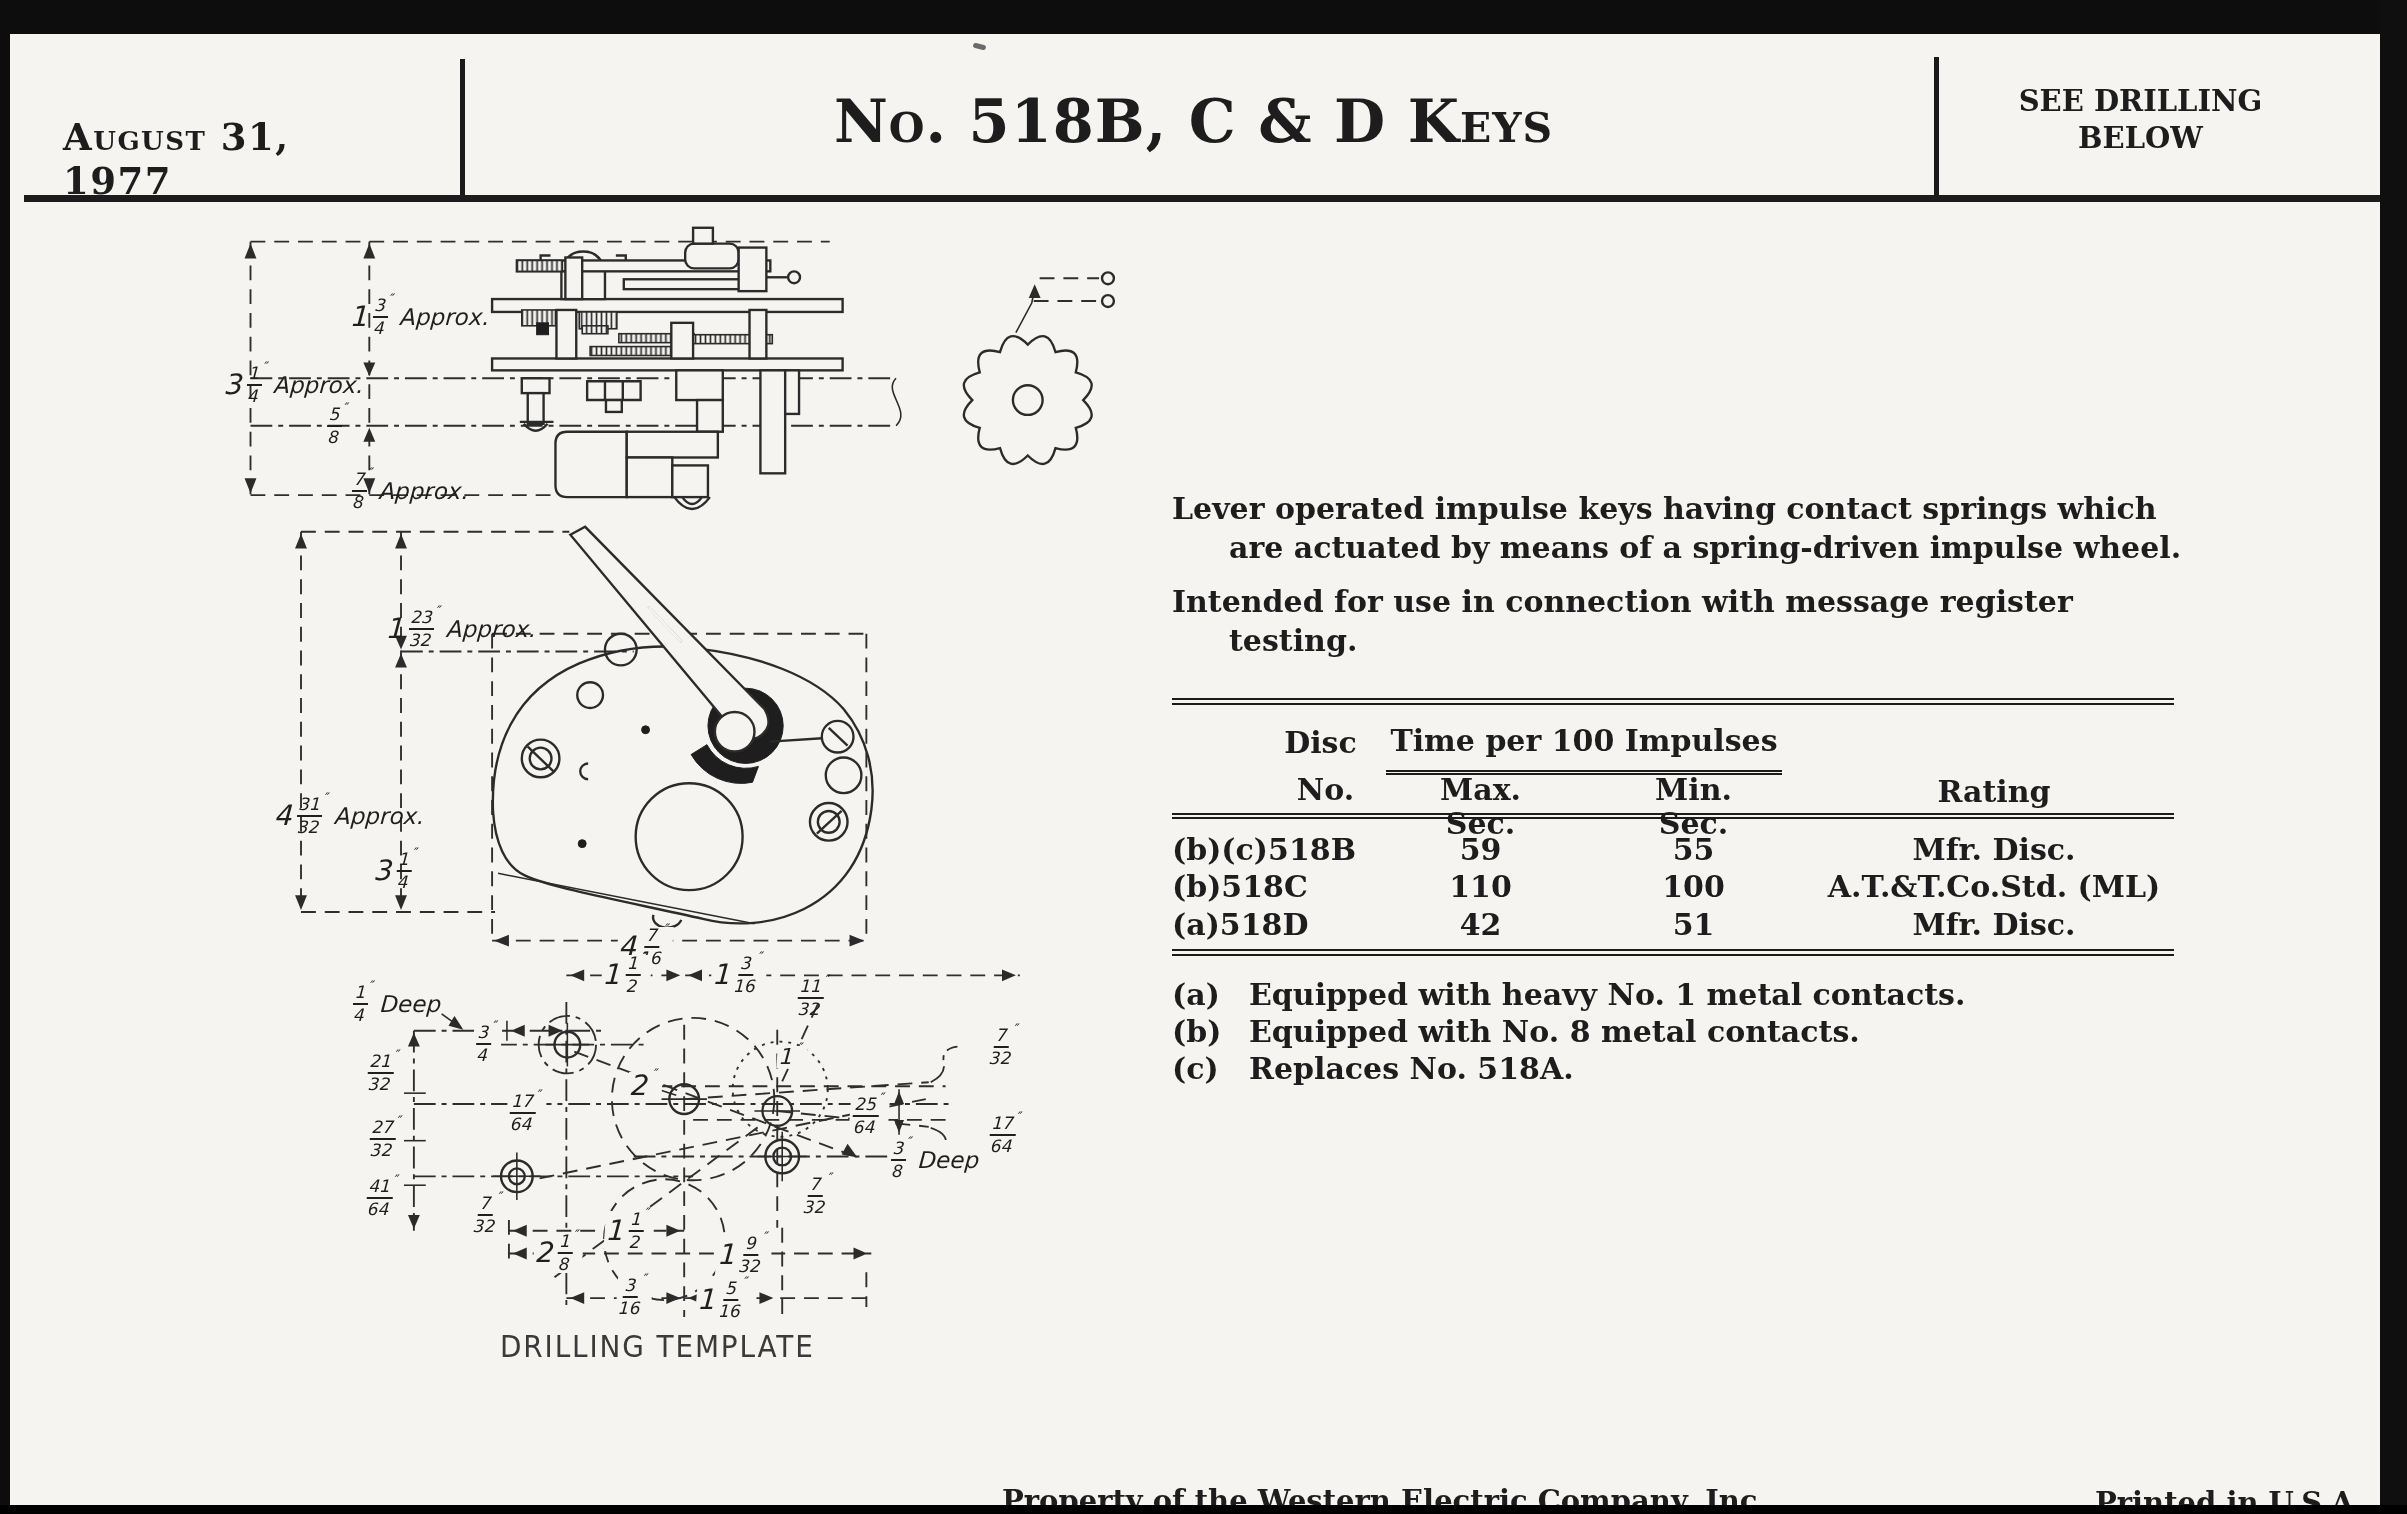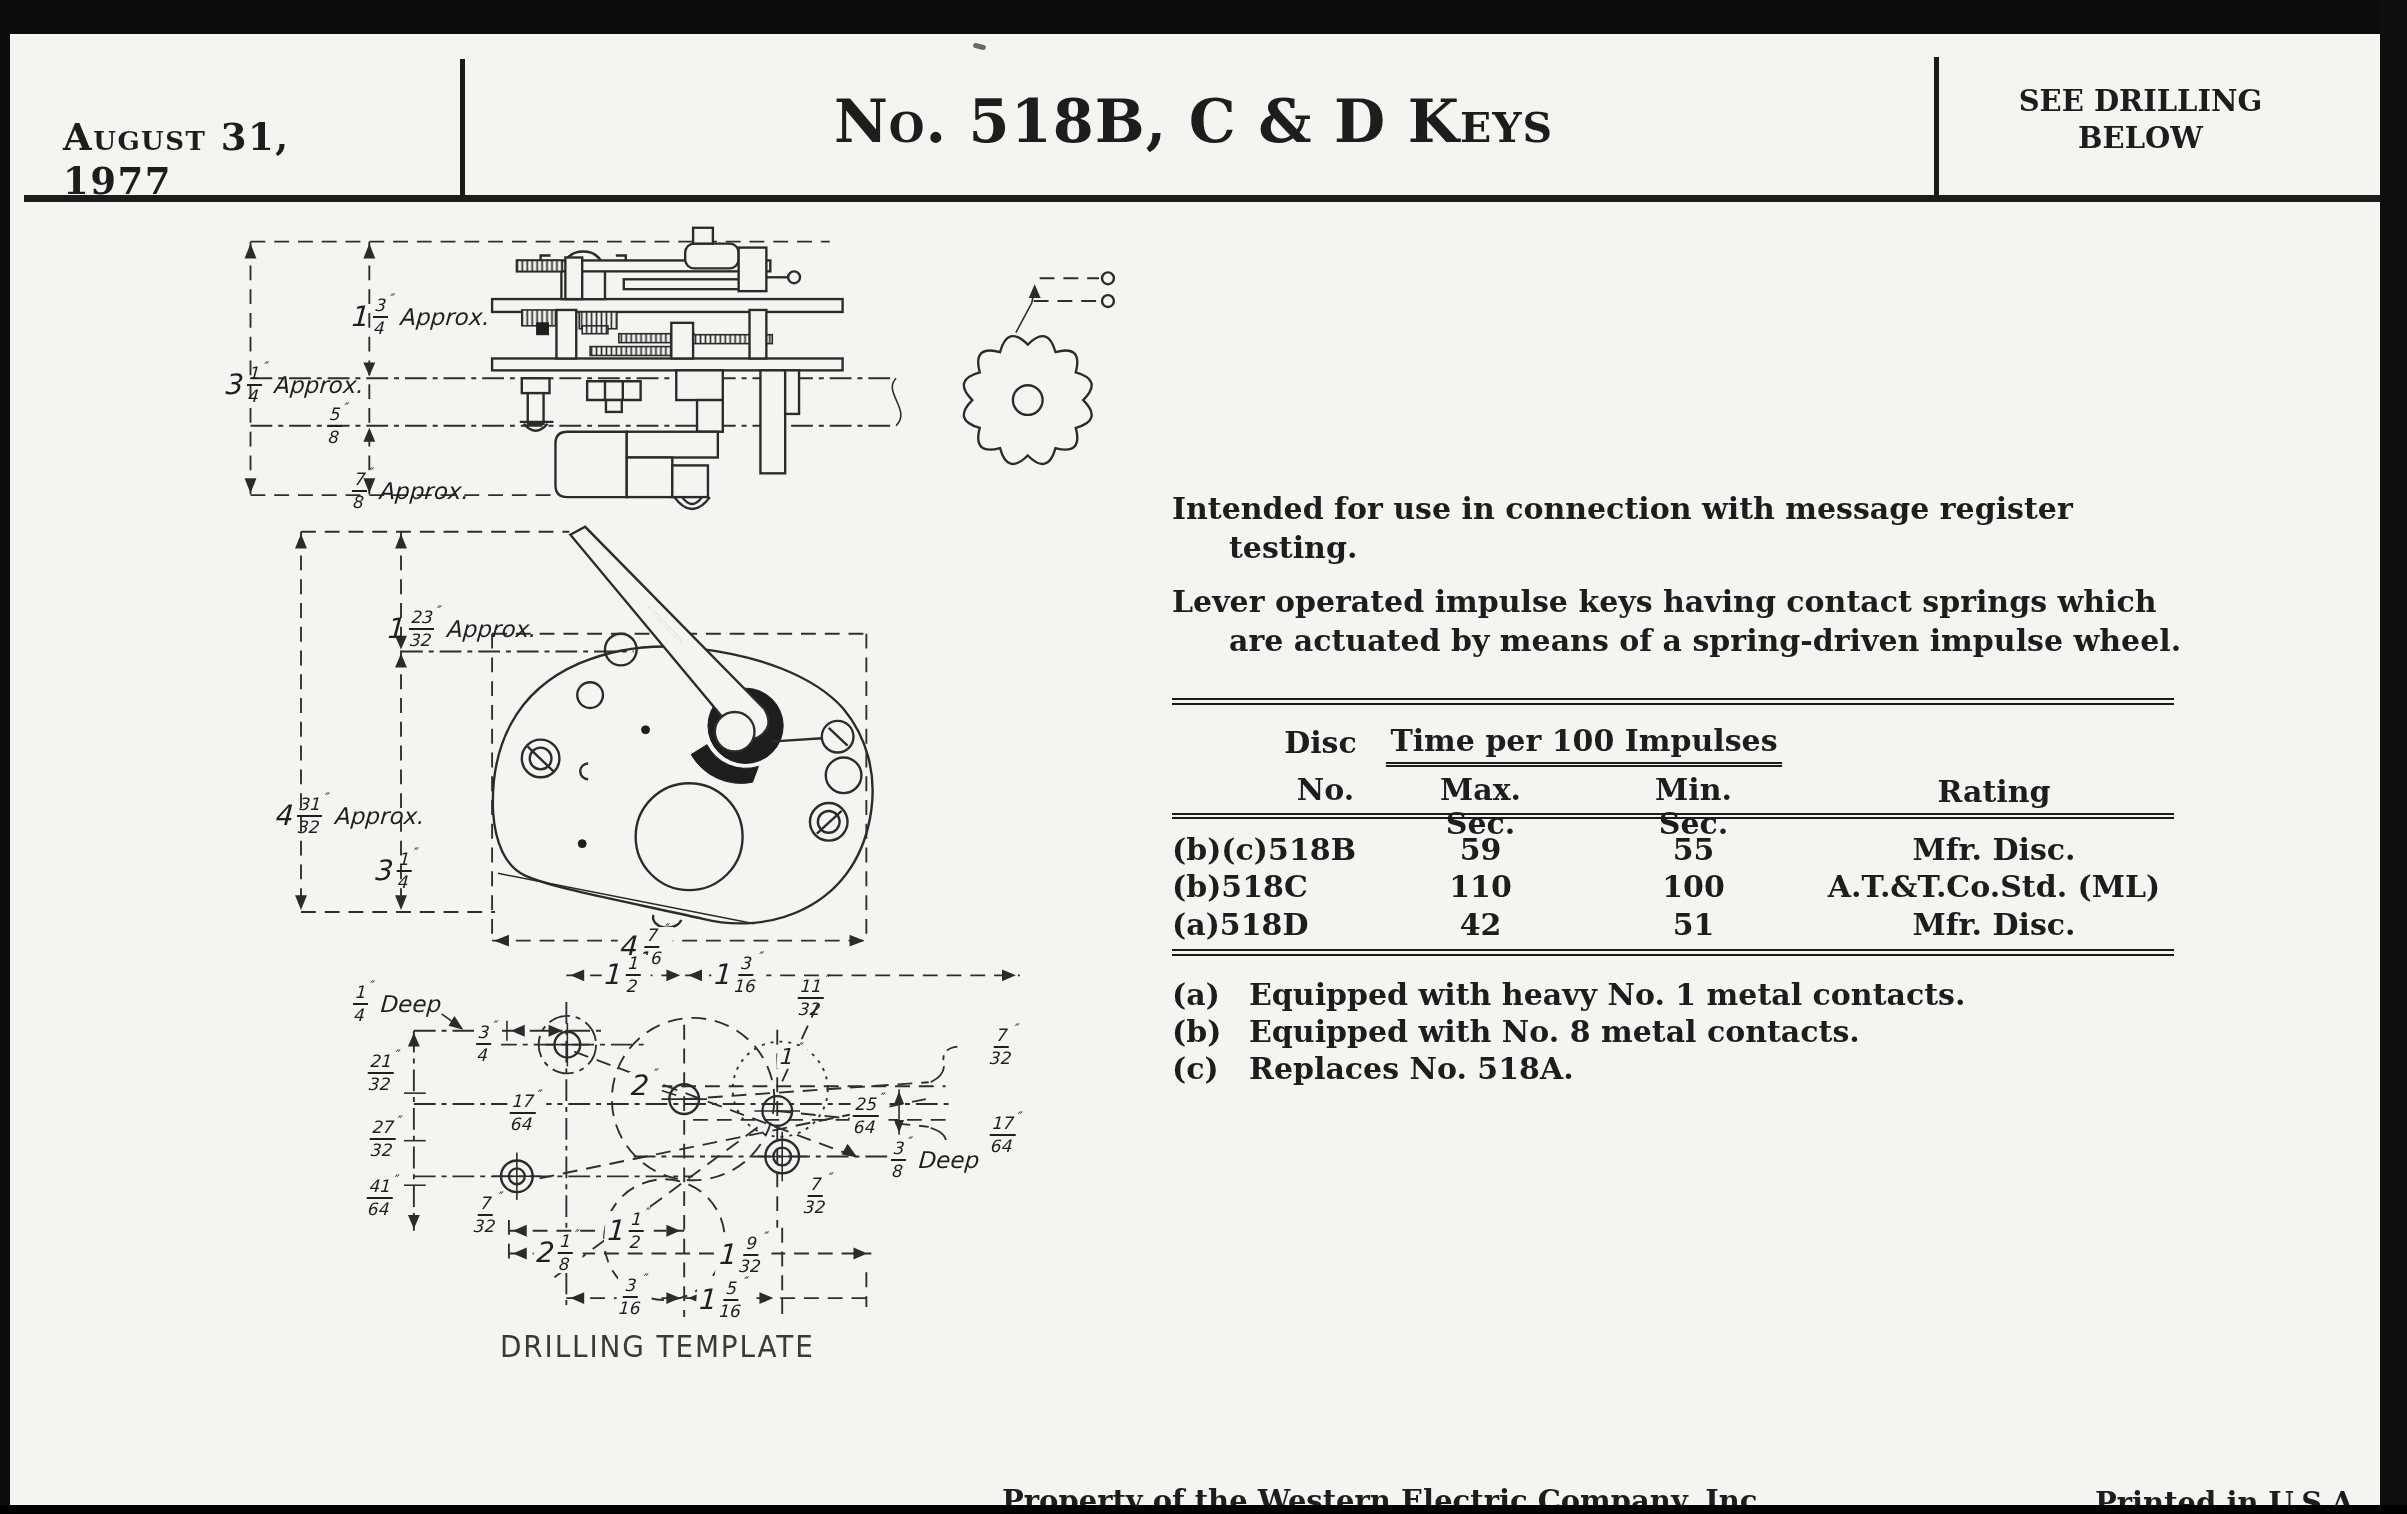--- a/index.html
+++ b/index.html
@@ -71,28 +71,28 @@
   <div id="title">No.  518B, C &amp; D Keys</div>
   <div class="hline" style="left:1934px;top:57px;width:5px;height:141px;"></div>
   <div id="ratingsnote">
     <div>SEE DRILLING</div>
     <div>BELOW</div>
   </div>
   <div id="headrule"></div>
   <div id="specmark"></div>
 
   <div id="desc">
+    <p>Lever operated impulse keys having contact springs which are actuated by means of a spring-driven impulse wheel.</p>
     <p>Intended for use in connection with message register testing.</p>
-    <p>Lever operated impulse keys having contact springs which are actuated by means of a spring-driven impulse wheel.</p>
   </div>
 
   <div id="rtable">
     <div class="rule2" style="top:2px;"></div>
     <div class="cell tc" style="top:30px;left:85px;width:127px;">Disc</div>
-    <div class="cell tc" style="top:28px;left:214px;width:396px;border-bottom:5px double #1b1b1b;padding-bottom:4px;">Time per 100 Impulses</div>
+    <div class="cell tc" style="top:28px;left:214px;width:396px;border-bottom:5px double #1b1b1b;padding-bottom:12px;">Time per 100 Impulses</div>
     <div class="cell tc" style="top:77px;left:85px;width:137px;">No.</div>
     <div class="cell tc" style="top:77px;left:234px;width:149px;">Max. Sec.</div>
     <div class="cell tc" style="top:77px;left:447px;width:149px;">Min. Sec.</div>
     <div class="cell tc" style="top:79px;left:639px;width:366px;">Rating</div>
     <div class="rule2m" style="top:117px;"></div>
 
     <div class="cell tr" style="top:137px;left:0;width:190px;">(b)(c)518B</div>
     <div class="cell tc" style="top:137px;left:234px;width:149px;">59</div>
     <div class="cell tc" style="top:137px;left:447px;width:149px;">55</div>
     <div class="cell tc" style="top:137px;left:639px;width:366px;">Mfr. Disc.</div>

